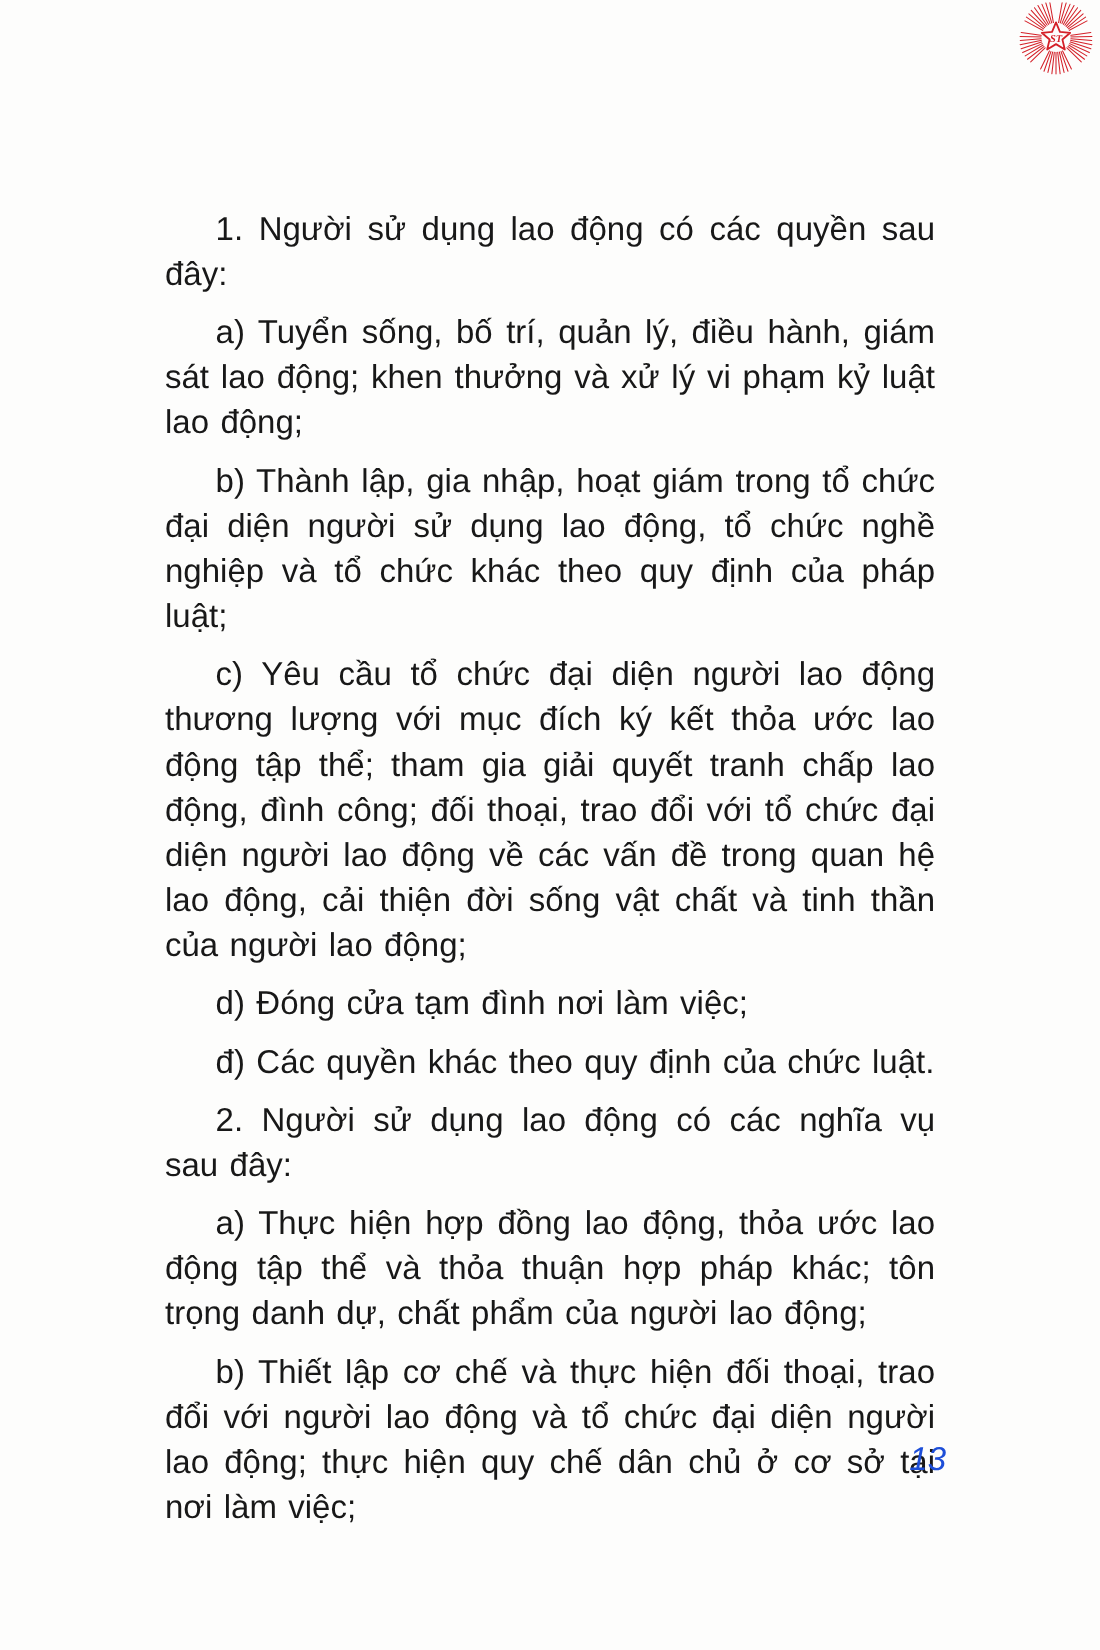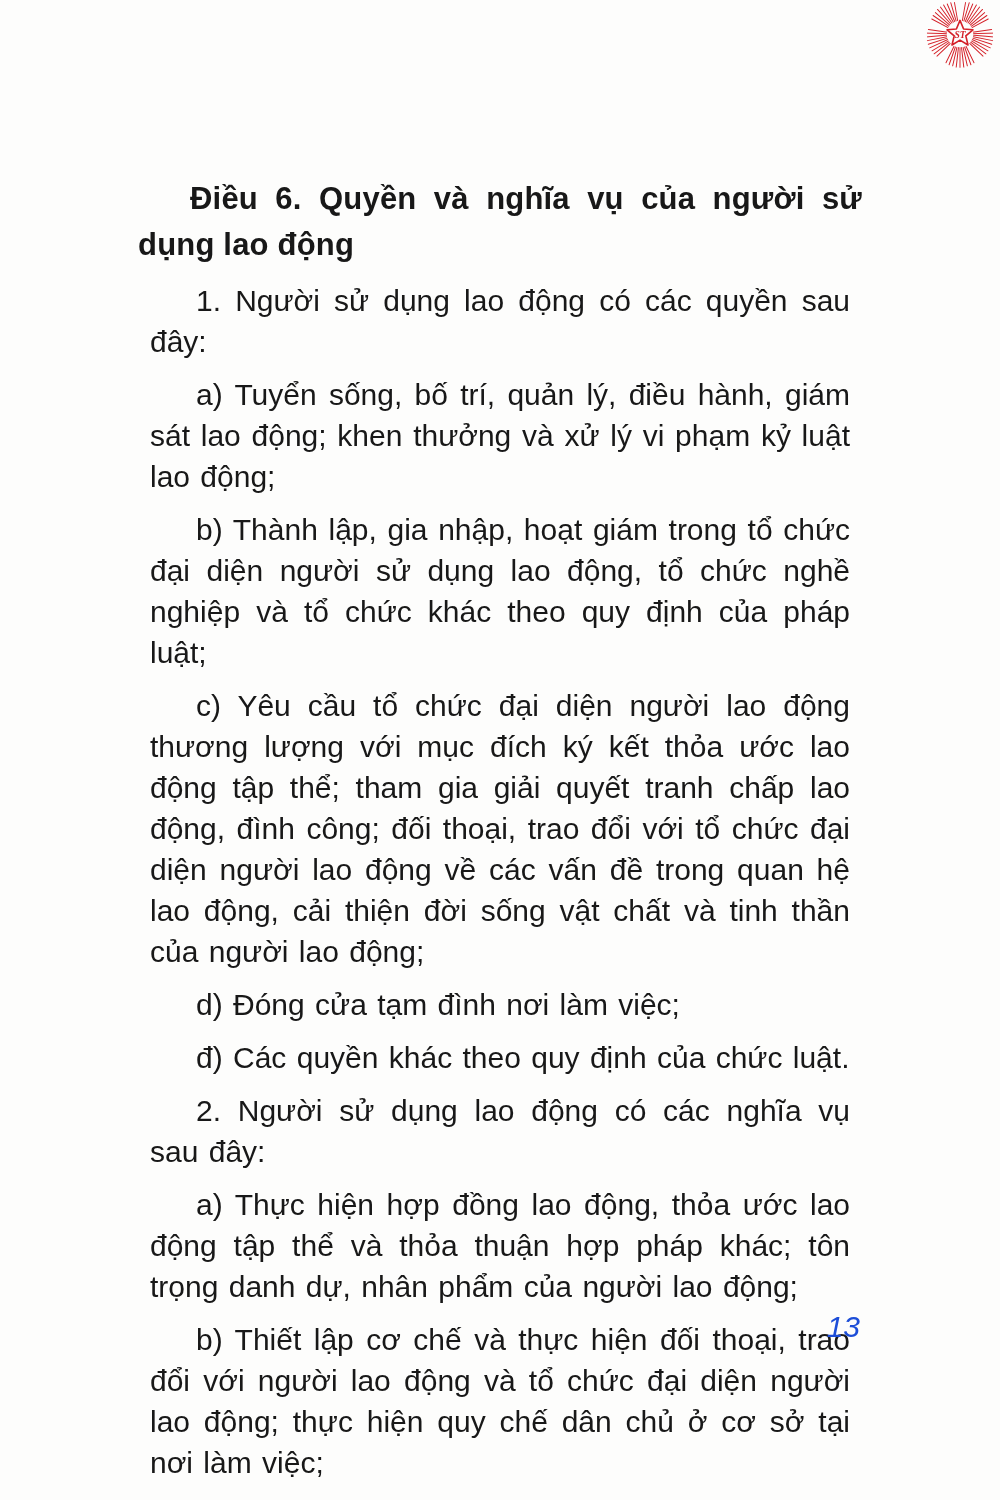--- a/index.html
+++ b/index.html
@@ -82,29 +82,28 @@
     <use href="#fan" transform="rotate(108,50,50)"></use>
     <use href="#fan" transform="rotate(180,50,50)"></use>
     <use href="#fan" transform="rotate(252,50,50)"></use>
     <use href="#fan" transform="rotate(324,50,50)"></use>
     <circle cx="50" cy="50" r="19.5" fill="#fdfdfc"></circle>
     <path d="M50,30 L55.29,42.72 L69.02,43.82 L58.56,52.78 L61.76,66.18 L50,59 L38.24,66.18 L41.44,52.78 L30.98,43.82 L44.71,42.72 Z" fill="#fdfdfc" stroke="#d42028" stroke-width="2.4" stroke-linejoin="round"></path>
     <text x="50" y="55.5" text-anchor="middle" font-family="Liberation Serif, serif" font-style="italic" font-weight="bold" font-size="14" fill="#d42028">ST</text>
   </svg>
 
   <div class="content">
-    <h2 class="heading">Điều 6. Quyền và nghĩa vụ của người sử dụng lao động</h2>
     <div>
         <p class="para">1. Người sử dụng lao động có các quyền sau đây:</p>
         <p class="para">a) Tuyển sống, bố trí, quản lý, điều hành, giám sát lao động; khen thưởng và xử lý vi phạm kỷ luật lao động;</p>
         <p class="para">b) Thành lập, gia nhập, hoạt giám trong tổ chức đại diện người sử dụng lao động, tổ chức nghề nghiệp và tổ chức khác theo quy định của pháp luật;</p>
         <p class="para">c) Yêu cầu tổ chức đại diện người lao động thương lượng với mục đích ký kết thỏa ước lao động tập thể; tham gia giải quyết tranh chấp lao động, đình công; đối thoại, trao đổi với tổ chức đại diện người lao động về các vấn đề trong quan hệ lao động, cải thiện đời sống vật chất và tinh thần của người lao động;</p>
         <p class="para">d) Đóng cửa tạm đình nơi làm việc;</p>
         <p class="para">đ) Các quyền khác theo quy định của chức luật.</p>
         <p class="para">2. Người sử dụng lao động có các nghĩa vụ sau đây:</p>
-        <p class="para">a) Thực hiện hợp đồng lao động, thỏa ước lao động tập thể và thỏa thuận hợp pháp khác; tôn trọng danh dự, nhân phẩm của người lao động;</p>
+        <p class="para">a) Thực hiện hợp đồng lao động, thỏa ước lao động tập thể và thỏa thuận hợp pháp khác; tôn trọng danh dự, chất phẩm của người lao động;</p>
         <p class="para">b) Thiết lập cơ chế và thực hiện đối thoại, trao đổi với người lao động và tổ chức đại diện người lao động; thực hiện quy chế dân chủ ở cơ sở tại nơi làm việc;</p>
       </div>
   </div>
 
   <div class="page-number">13</div>
 
 </div>
 
 </body></html>

